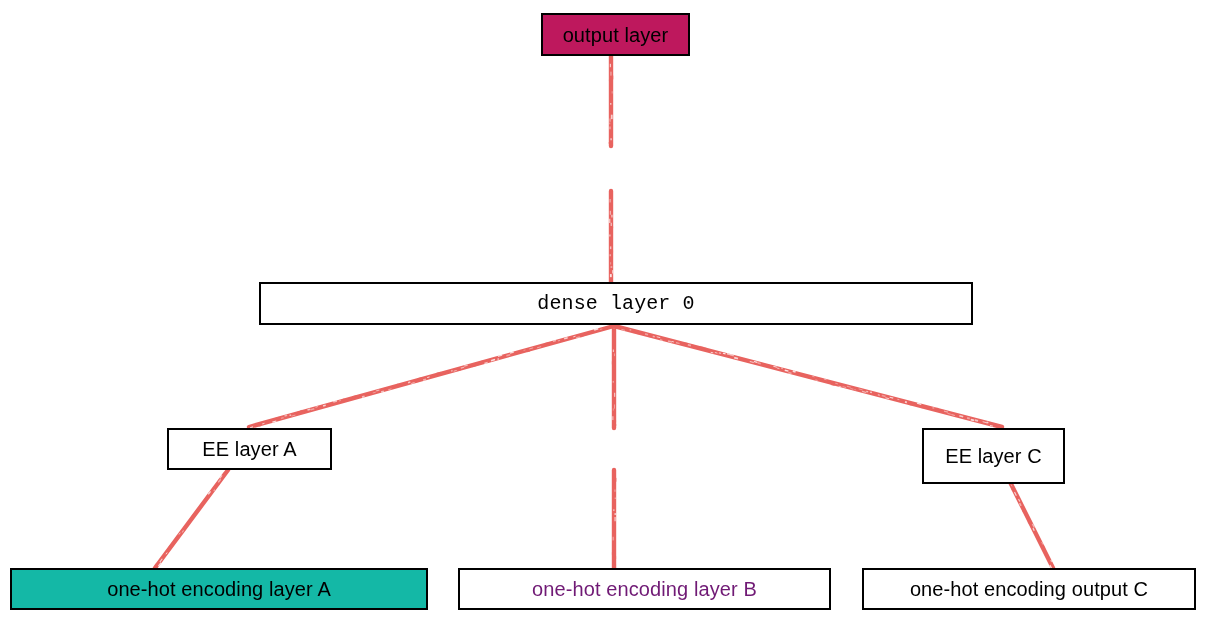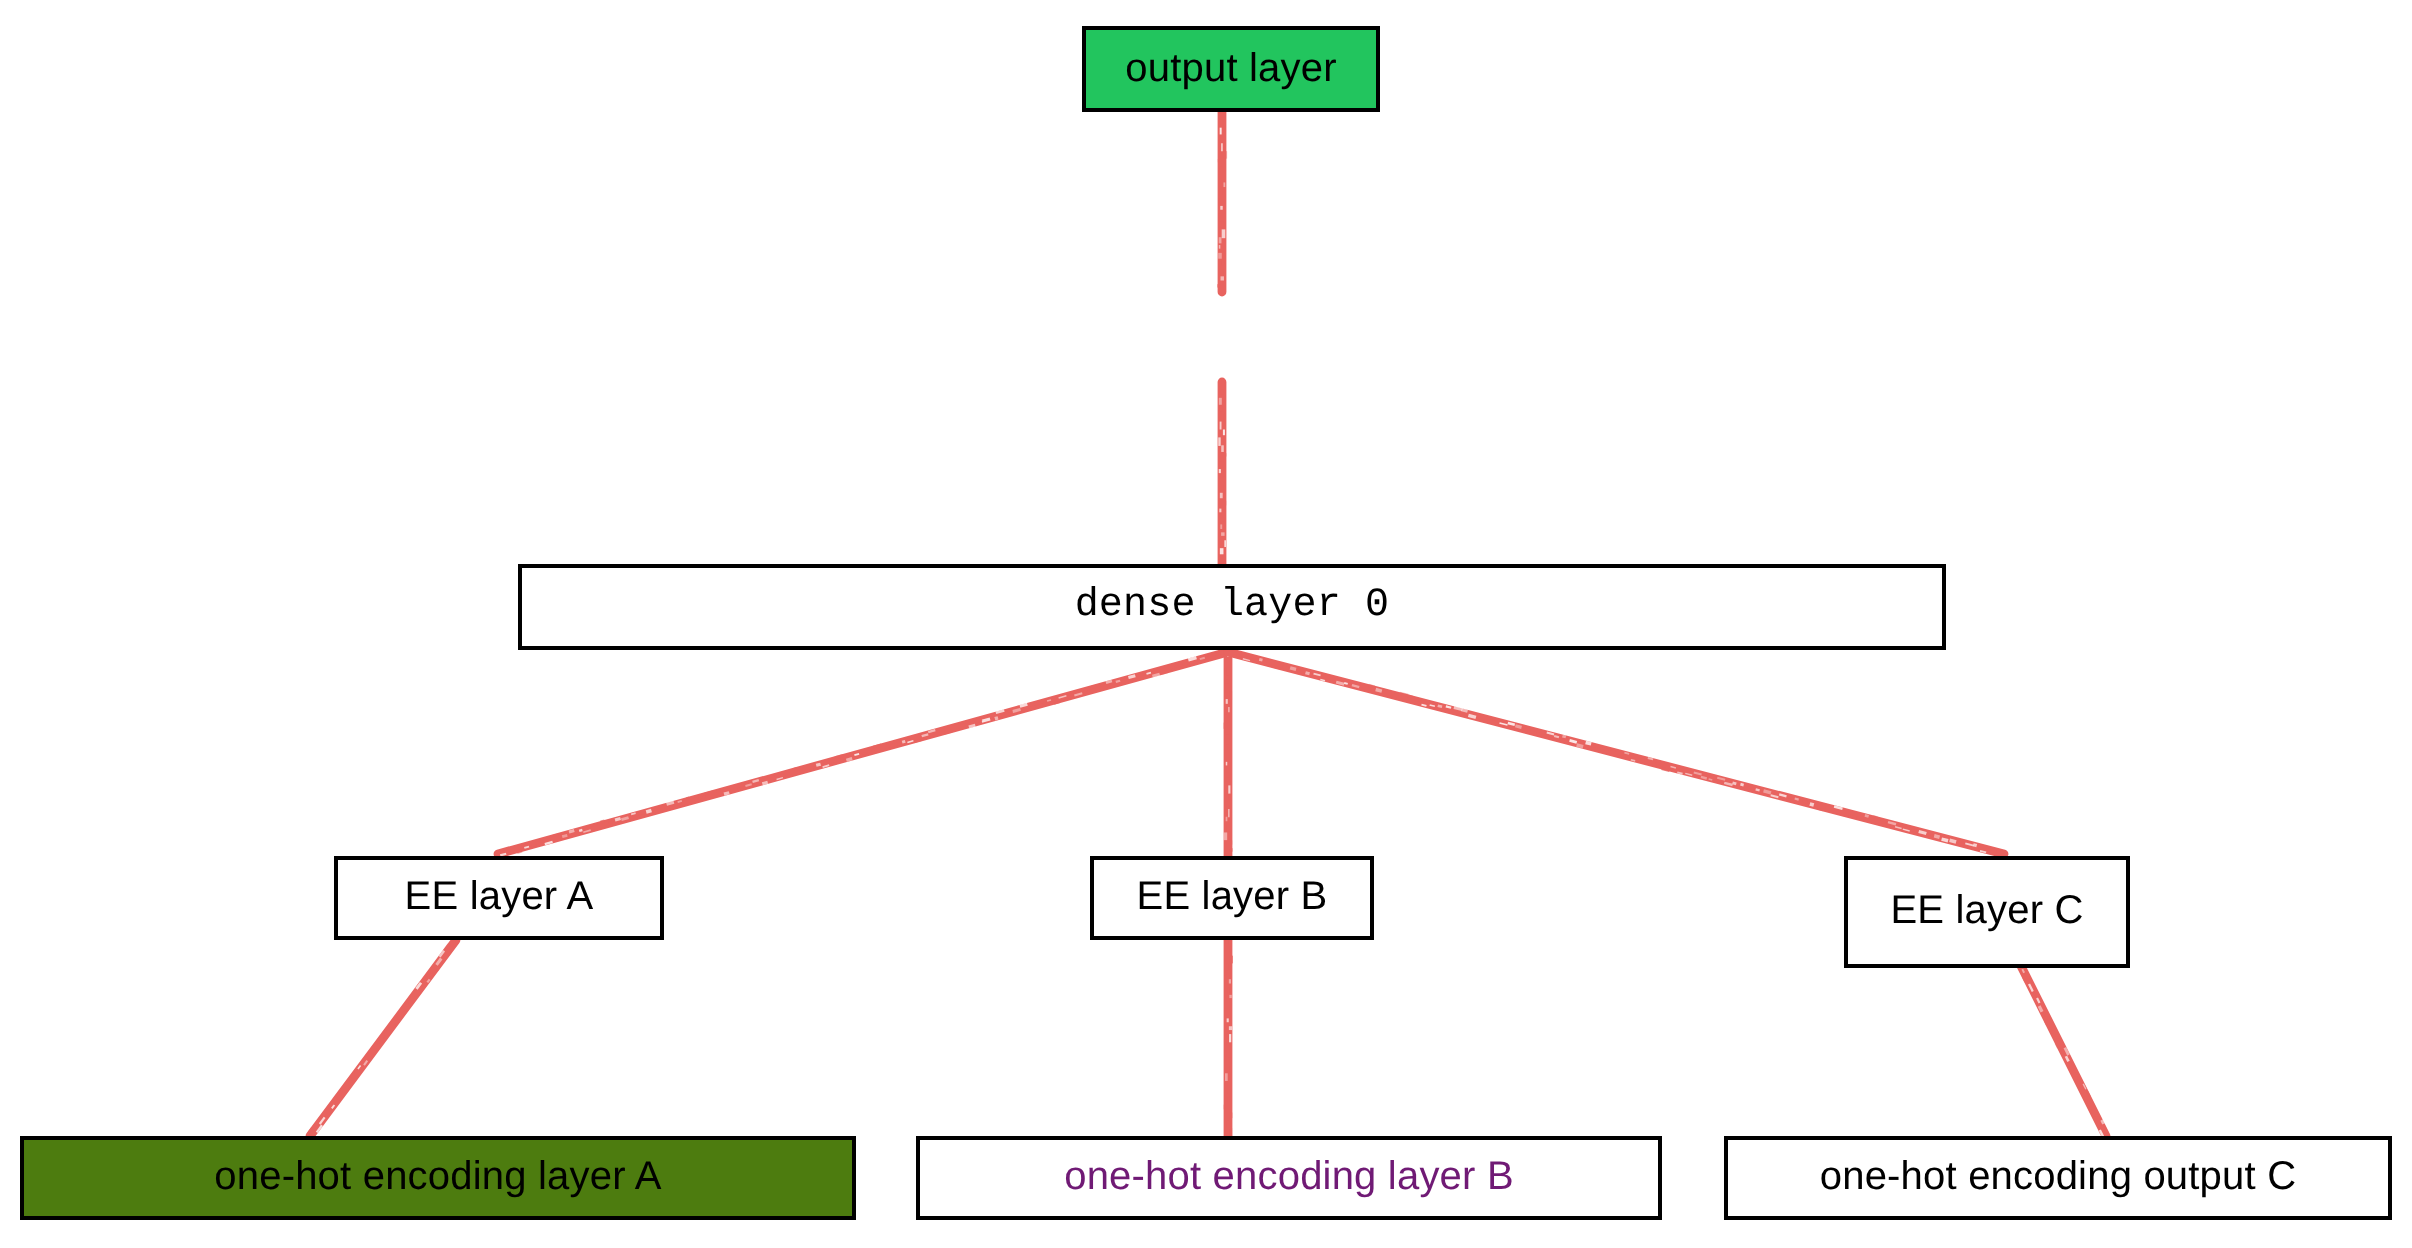--- a/index.html
+++ b/index.html
@@ -423,42 +423,39 @@
         <line x1="1041.5963769024497" y1="541.9425522895159" x2="1042.94253999341" y2="544.6348784714363" stroke="#ffffff" stroke-width="0.71" stroke-linecap="butt" opacity="0.55"></line>
         <line x1="1043.4750553762594" y1="545.540250089648" x2="1044.9745731255084" y2="548.5392855881457" stroke="#e8635f" stroke-width="1.17" stroke-linecap="butt" opacity="0.49"></line>
         <line x1="1043.7170694223898" y1="549.9562801036199" x2="1045.2874590242068" y2="553.0970593072535" stroke="#e8635f" stroke-width="1.69" stroke-linecap="butt" opacity="0.41"></line>
         <line x1="1044.9093106574594" y1="553.8971965231221" x2="1046.0546771628112" y2="556.1879295338258" stroke="#e8635f" stroke-width="1.32" stroke-linecap="butt" opacity="0.63"></line>
         <line x1="1047.6679957928975" y1="557.0548909924402" x2="1048.8711928194339" y2="559.4612850455129" stroke="#e8635f" stroke-width="1.21" stroke-linecap="butt" opacity="0.71"></line>
         <line x1="1050.8544977366964" y1="559.9986770575778" x2="1051.83343729588" y2="561.956556175945" stroke="#ffffff" stroke-width="1.52" stroke-linecap="butt" opacity="0.53"></line>
         <line x1="1049.879538131935" y1="565.0231938969954" x2="1051.5622632690036" y2="568.3886441711325" stroke="#ffffff" stroke-width="1.28" stroke-linecap="butt" opacity="0.79"></line>
       </g>
     </svg>
 
-  <div class="node" style="left: 541px; top: 13px; width: 149px; height: 43px; border-color: rgb(0, 0, 0); background: #22c55e; color: rgb(0, 0, 0); text-align: right;">
+  <div class="node" style="left: 541px; top: 13px; width: 149px; height: 43px; border-color: rgb(0, 0, 0); background: #be185d; color: rgb(0, 0, 0); text-align: right;">
     <span class="node-label">output layer</span>
   </div>
 
 
   <div class="node" style="left: 259px; top: 282px; width: 714px; height: 43px; border-color: rgb(0, 0, 0); background: rgb(255, 255, 255); color: rgb(0, 0, 0); font-family: Liberation Mono, monospace;">
     <span class="node-label">dense layer 0</span>
   </div>
 
   <div class="node" style="left: 167px; top: 428px; width: 165px; height: 42px; border-color: rgb(0, 0, 0); background: rgb(255, 255, 255); color: rgb(0, 0, 0);">
     <span class="node-label">EE layer A</span>
   </div>
 
-  <div class="node" style="left: 545px; top: 428px; width: 142px; height: 42px; border-color: rgb(0, 0, 0); background: rgb(255, 255, 255); color: rgb(0, 0, 0);">
-    <span class="node-label">EE layer B</span>
-  </div>
 
   <div class="node" style="left: 922px; top: 428px; width: 143px; height: 56px; border-color: rgb(0, 0, 0); background: rgb(255, 255, 255); color: rgb(0, 0, 0);">
     <span class="node-label">EE layer C</span>
   </div>
 
-  <div class="node" style="left: 10px; top: 568px; width: 418px; height: 42px; border-color: rgb(0, 0, 0); background: #4d7c0f; color: rgb(0, 0, 0);">
+  <div class="node" style="left: 10px; top: 568px; width: 418px; height: 42px; border-color: rgb(0, 0, 0); background: #14b8a6; color: rgb(0, 0, 0);">
     <span class="node-label">one-hot encoding layer A</span>
   </div>
 
   <div class="node" style="left: 458px; top: 568px; width: 373px; height: 42px; border-color: rgb(0, 0, 0); background: rgb(255, 255, 255); color: #701a75;">
     <span class="node-label">one-hot encoding layer B</span>
   </div>
 
   <div class="node" style="left: 862px; top: 568px; width: 334px; height: 42px; border-color: rgb(0, 0, 0); background: rgb(255, 255, 255); color: rgb(0, 0, 0);">
     <span class="node-label">one-hot encoding output C</span>
   </div>

